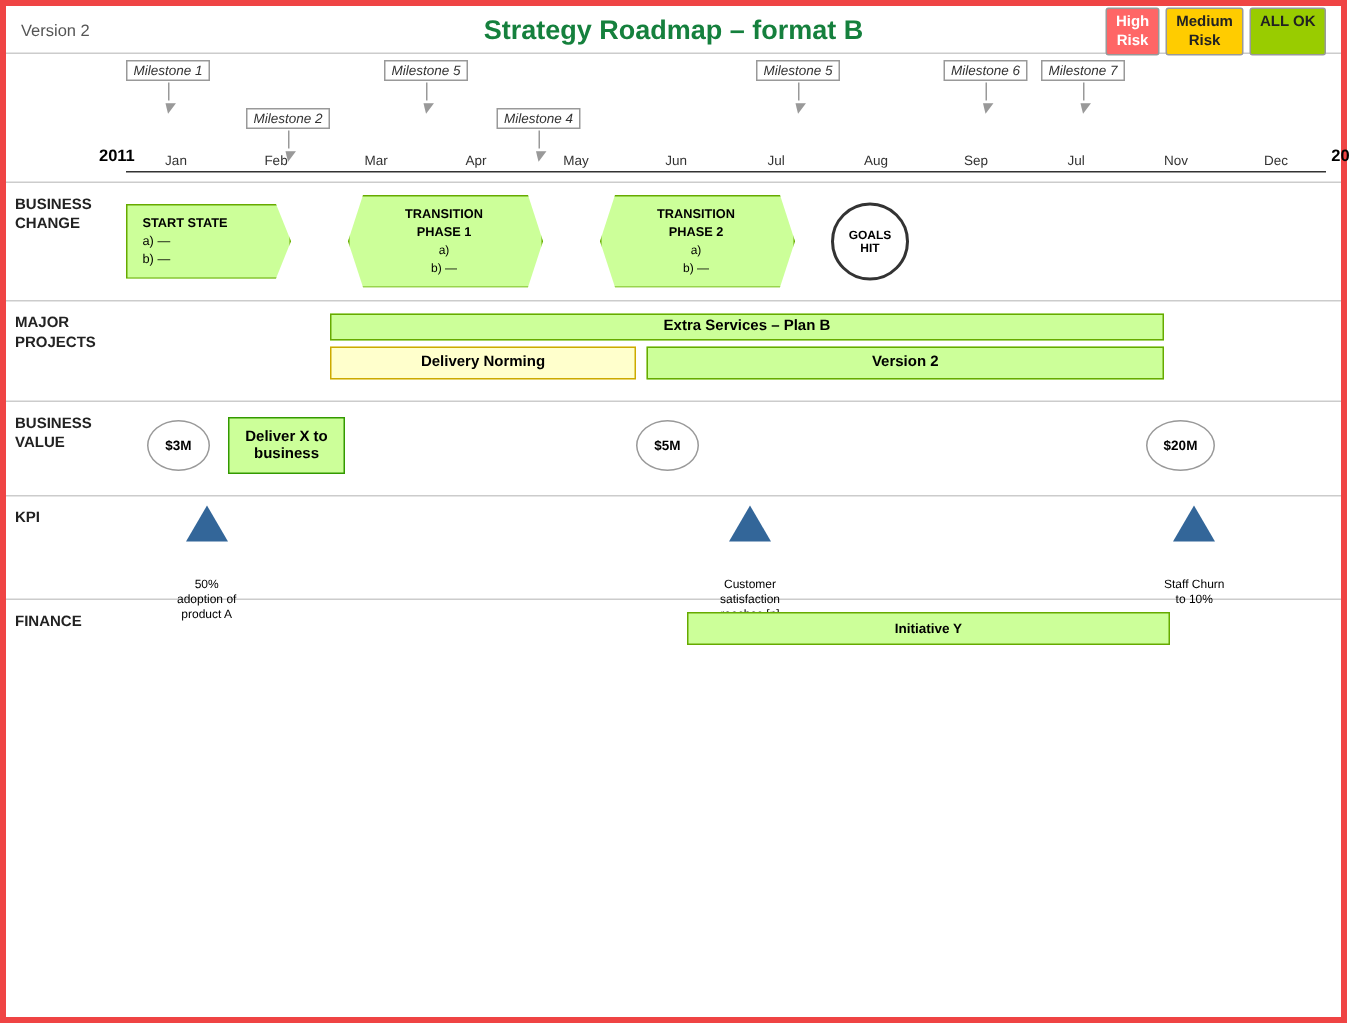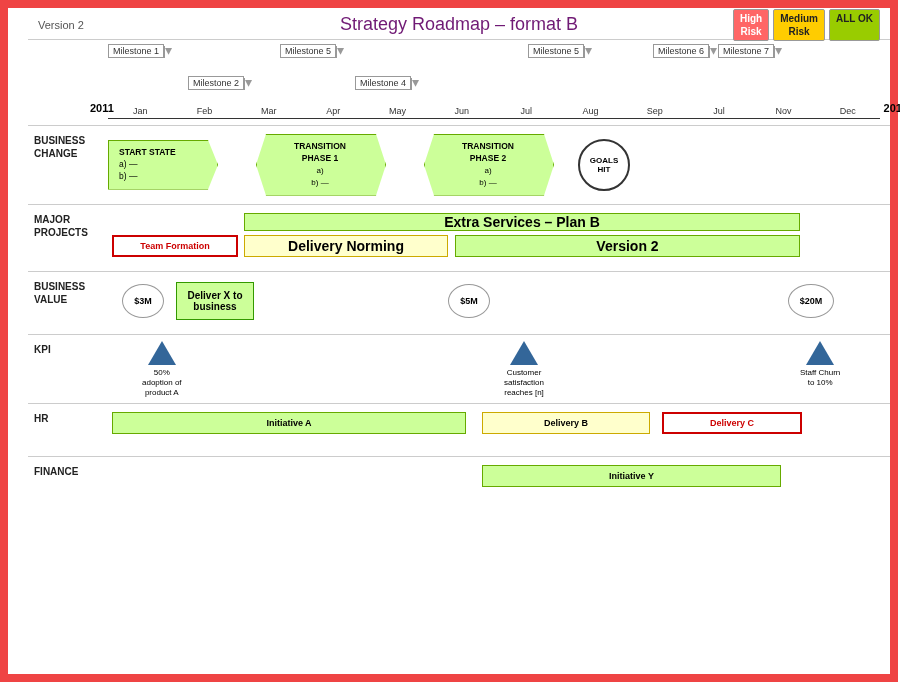--- a/index.html
+++ b/index.html
@@ -4,46 +4,45 @@
   <style>
     * { box-sizing: border-box; margin: 0; padding: 0; }
     body {
       font-family: Arial, sans-serif;
       background: #fff;
       width: 900px;
       height: 684px;
       overflow: hidden;
     }
     .outer-border {
-      border: 8px solid #ef4444;
+      border: 4px solid #ef4444;
       width: 898px;
       height: 682px;
       position: relative;
       background: #fff;
-      padding-left: 20px;
     }
     
     .header {
       display: flex;
       align-items: center;
       justify-content: center;
       position: relative;
       padding: 6px 10px 4px;
       border-bottom: 1px solid #ccc;
     }
     .version-label {
       position: absolute;
       left: 10px;
       font-size: 11px;
       color: #555;
     }
     .title {
       font-size: 18px;
-      font-weight: normal;
-      color: #701a75;
+      font-weight: bold;
+      color: #15803d;
     }
     .risk-badges {
       position: absolute;
       right: 10px;
       display: flex;
       gap: 4px;
     }
     .risk-badge {
       padding: 2px 6px;
       font-size: 10px;
@@ -66,22 +65,23 @@
       display: flex;
       position: relative;
       height: 38px;
       margin-bottom: 2px;
     }
     .milestone {
       position: absolute;
       font-size: 9px;
       color: #333;
       display: flex;
-      flex-direction: row;
-      align-items: flex-end;
+      flex-direction: column;
+      align-items: center;
+      font-style: italic;
     }
     .milestone-box {
       border: 1px solid #999;
       background: #fff;
       padding: 1px 4px;
       font-size: 9px;
       white-space: nowrap;
     }
     .milestone-line {
       width: 1px;
@@ -154,21 +154,21 @@
       background: #fff;
     }
 
     
     .project-bar {
       position: absolute;
       height: 20px;
       display: flex;
       align-items: center;
       justify-content: center;
-      font-size: 14px;
+      font-size: 10px;
       font-weight: bold;
       border: 1px solid #999;
     }
     .bar-green { background: #ccff99; border-color: #66aa00; }
     .bar-yellow { background: #ffffcc; border-color: #ccaa00; }
     .bar-white-red { background: #fff; border: 2px solid #cc0000; color: #cc0000; }
     .oval-value {
       border: 1px solid #999;
       border-radius: 50%;
       padding: 4px 8px;
@@ -193,20 +193,21 @@
       position: relative;
       height: 60px;
     }
     .kpi-item {
       position: absolute;
       display: flex;
       flex-direction: column;
       align-items: center;
       font-size: 8px;
       text-align: center;
+      gap: 21px;
     }
     .triangle-up {
       width: 0;
       height: 0;
       border-left: 14px solid transparent;
       border-right: 14px solid transparent;
       border-bottom: 24px solid #336699;
       margin-bottom: 3px;
     }
 
@@ -336,21 +337,20 @@
       </div>
     </div>
   </div>
 
   <div class="section-row" style="min-height:60px;">
     <div class="section-label">MAJOR<br>PROJECTS</div>
     <div class="section-content" style="position:relative; height:58px;">
 
       <div class="project-bar bar-green" style="left:136px; width:556px; top:4px; height:18px;">Extra Services – Plan B</div>
 
-      <div class="project-bar bar-white-red" style="left:4px; width:126px; top:26px; height:22px; font-size:9px;">Team Formation</div>
 
       <div class="project-bar bar-yellow" style="left:136px; width:204px; top:26px; height:22px;">Delivery Norming</div>
 
       <div class="project-bar bar-green" style="left:347px; width:345px; top:26px; height:22px;">Version 2</div>
     </div>
   </div>
 
   <div class="section-row" style="min-height:58px;">
     <div class="section-label">BUSINESS<br>VALUE</div>
     <div class="section-content" style="position:relative; height:54px;">
@@ -381,38 +381,25 @@
         </div>
 
         <div class="kpi-item" style="left:692px; top:2px;">
           <div class="triangle-up"></div>
           <div style="font-size:8px; text-align:center; line-height:1.3;">Staff Churn<br>to 10%</div>
         </div>
       </div>
     </div>
   </div>
 
-  <div class="section-row" style="min-height:36px;">
-    <div class="section-label">HR</div>
-    <div class="section-content">
-      <div class="hr-container">
-
-        <div class="hr-bar bar-green" style="left:4px; width:354px; border:1px solid #66aa00;">Initiative A</div>
-
-        <div class="hr-bar bar-yellow" style="left:374px; width:168px; border:1px solid #ccaa00;">Delivery B</div>
-
-        <div class="hr-bar" style="left:554px; width:140px; border:2px solid #cc0000; background:#fff; color:#cc0000;">Delivery C</div>
-      </div>
-    </div>
-  </div>
 
   <div class="section-row" style="min-height:36px; border-bottom: none;">
     <div class="section-label">FINANCE</div>
     <div class="section-content">
       <div class="finance-container">
 
 
-        <div class="hr-bar bar-green" style="left:374px; width:299px; border:1px solid #66aa00;">Initiative Y</div>
+        <div class="hr-bar bar-green" style="left:374px; width:322px; border:1px solid #66aa00;">Initiative Y</div>
       </div>
     </div>
   </div>
 
 </div>
 
 </body></html>

